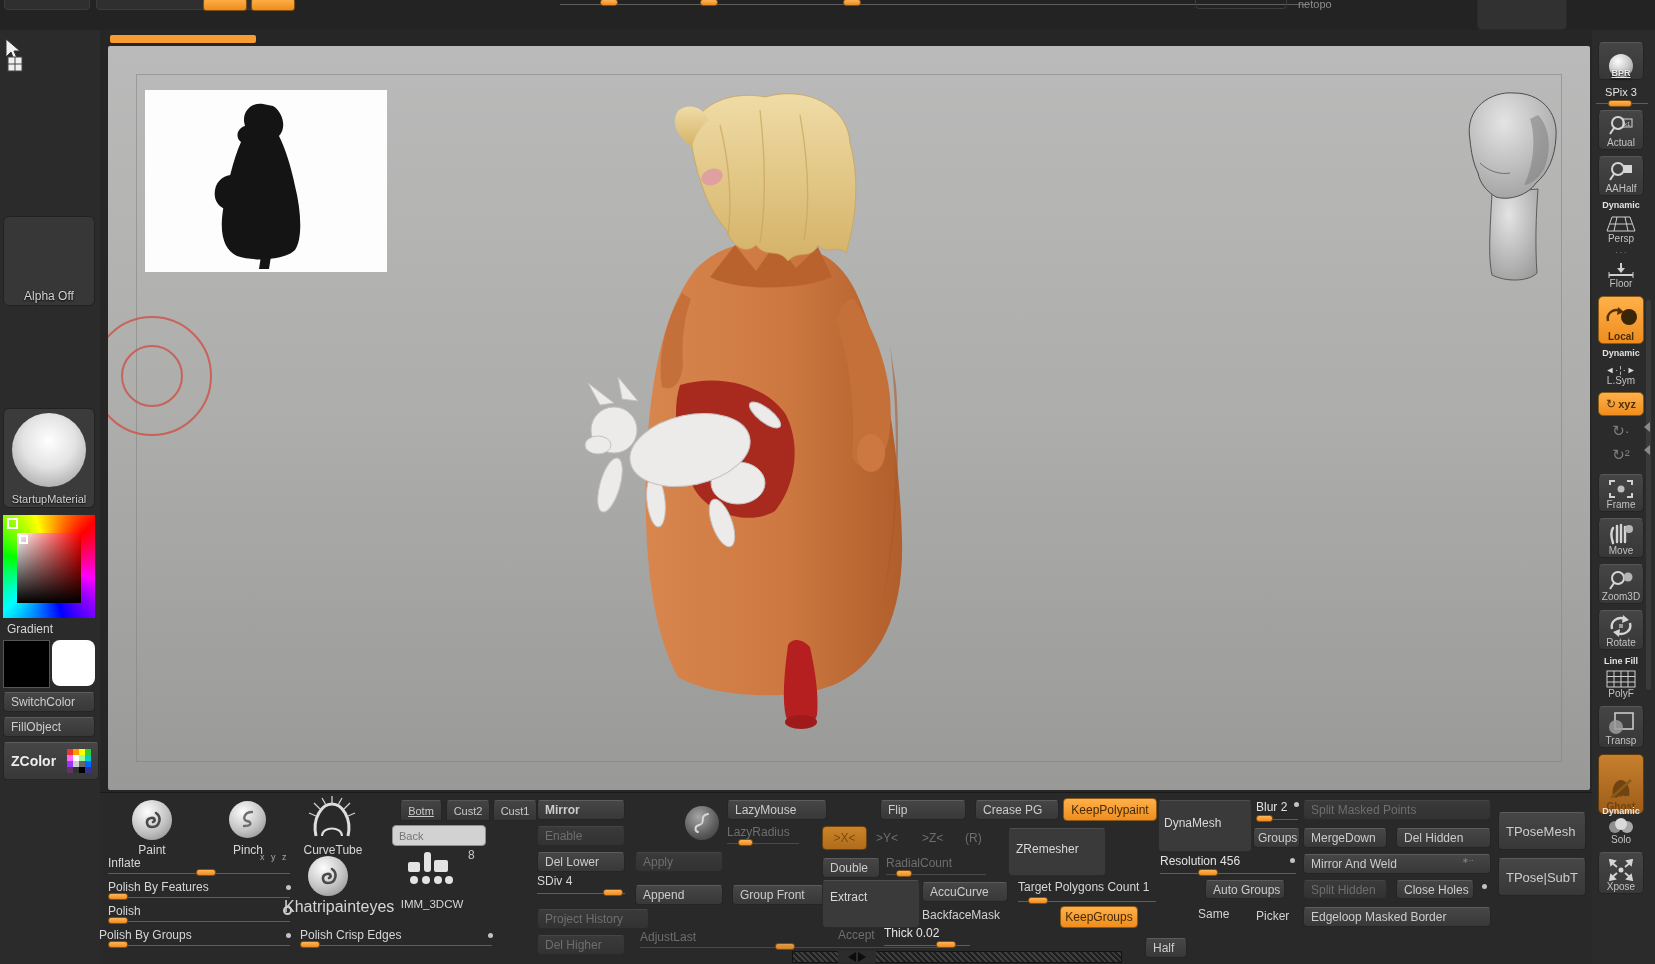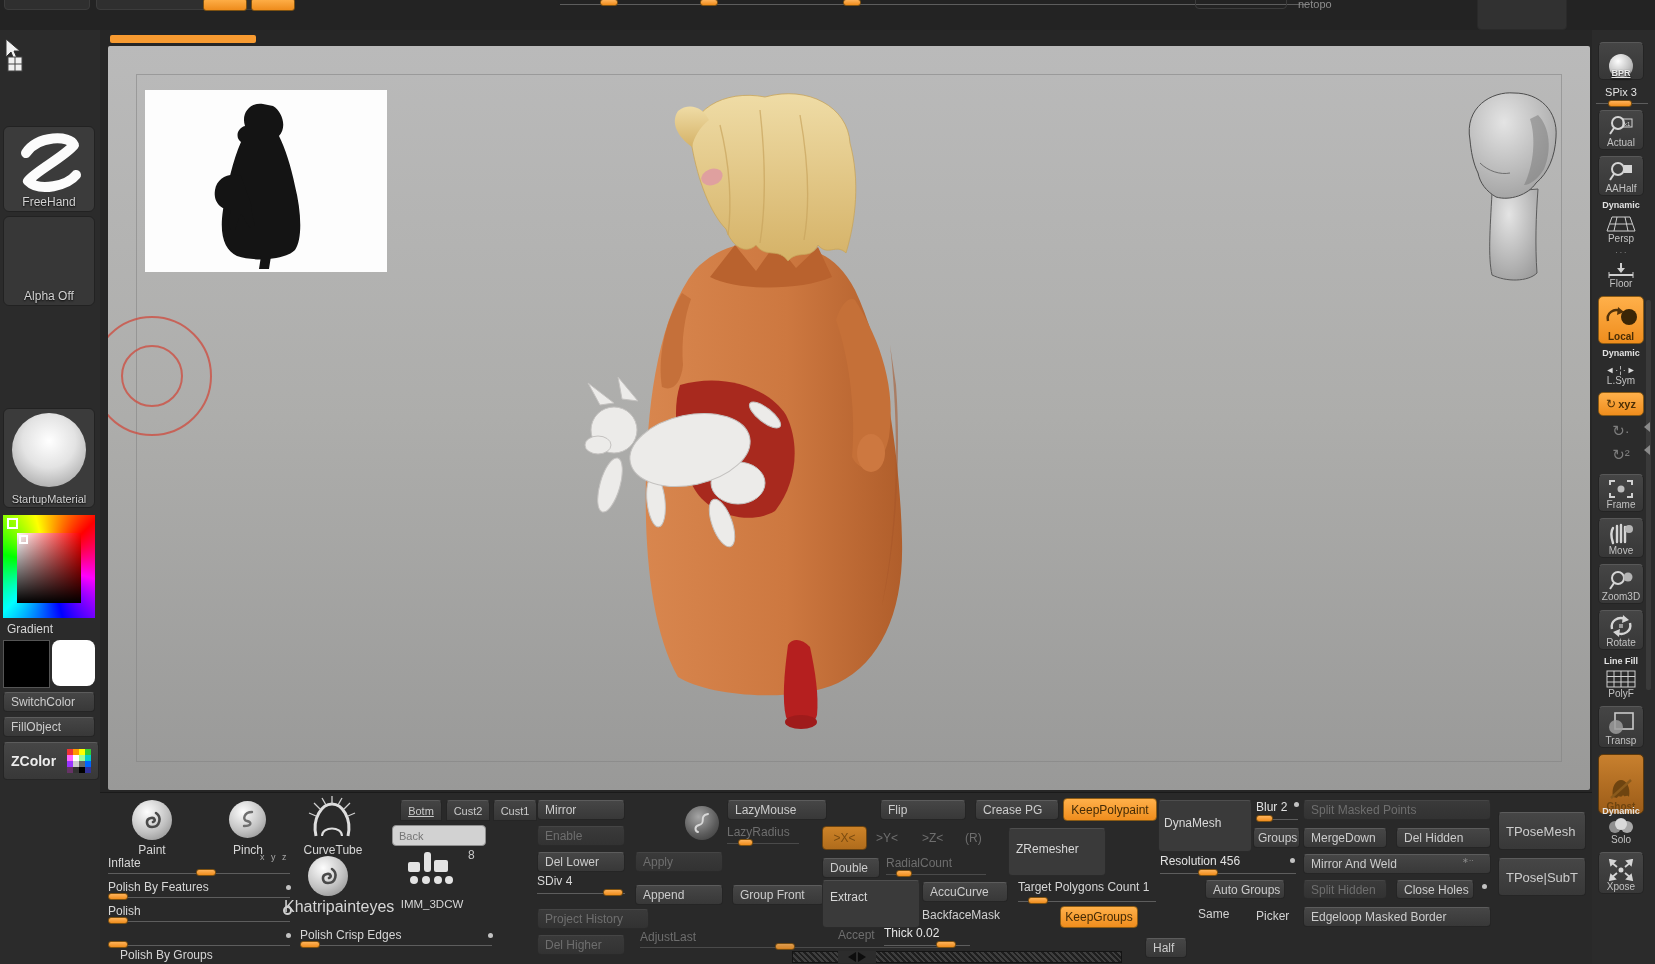--- a/index.html
+++ b/index.html
@@ -64,26 +64,20 @@
     <svg class="abs" style="left:4px;top:8px;" width="18" height="24" viewBox="0 0 18 24">
       <path d="M2,1 L2,19 L7,14 L10,22 L13,20 L10,13 L16,13 Z" fill="#f2f2f2" stroke="#333" stroke-width="1"></path>
     </svg>
     <svg class="abs" style="left:7px;top:26px;" width="16" height="16" viewBox="0 0 16 16">
       <rect x="1" y="1" width="14" height="14" fill="#f0f0f0" stroke="#444"></rect>
       <line x1="8" y1="1" x2="8" y2="15" stroke="#444"></line>
         <line x1="1" y1="8" x2="15" y2="8" stroke="#444"></line>
     </svg>
 
 
-    <div class="tile" style="top:96px;height:86px;background:#3b3b3b;">
-      <svg class="abs" style="left:8px;top:4px;" width="76" height="64" viewBox="0 0 76 64">
-        <path d="M14,22 C26,4 58,4 62,14 C52,26 24,40 16,50 C28,62 56,54 64,44" fill="none" stroke="#fcfcfc" stroke-width="10" stroke-linecap="round" stroke-linejoin="round"></path>
-      </svg>
-      <div class="tlab">FreeHand</div>
-    </div>
 
     <div class="tile" style="top:186px;height:90px;background:#373737;">
       <div class="tlab">Alpha Off</div>
     </div>
 
 
     <div class="tile" style="top:378px;height:100px;background:#3b3b3b;">
       <div class="abs" style="left:8px;top:4px;width:74px;height:74px;border-radius:50%;background:radial-gradient(circle at 50% 38%, #ffffff, #e3e3e3 45%, #a9a9a9 85%, #8f8f8f);"></div>
       <div class="tlab" style="font-size:11px;">StartupMaterial</div>
     </div>
@@ -447,31 +441,31 @@
   <div class="lab" style="left:108px;top:880px;">Polish By Features</div>
   <div class="dot" style="left:286px;top:885px;"></div>
   <div class="sl" style="left:108px;top:897px;width:182px;"></div>
   <div class="sh" style="left:108px;top:893px;"></div>
 
   <div class="lab" style="left:108px;top:904px;">Polish</div>
   <div class="ring" style="left:283px;top:906px;"></div>
   <div class="sl" style="left:108px;top:921px;width:182px;"></div>
   <div class="sh" style="left:108px;top:917px;"></div>
 
-  <div class="lab" style="left:120px;top:928px;margin-top:20px;">Polish By Groups</div>
+  <div class="lab" style="left:99px;top:928px;">Polish By Groups</div>
   <div class="dot" style="left:286px;top:933px;"></div>
   <div class="sl" style="left:108px;top:945px;width:182px;"></div>
   <div class="sh" style="left:108px;top:941px;"></div>
 
   <div class="lab" style="left:300px;top:928px;">Polish Crisp Edges</div>
   <div class="dot" style="left:488px;top:933px;"></div>
   <div class="sl" style="left:300px;top:945px;width:192px;"></div>
   <div class="sh" style="left:300px;top:941px;"></div>
 
-  <div class="b" style="left:537px;top:800px;width:88px;height:20px;">
+  <div class="b" style="left:537px;top:800px;width:88px;height:20px;font-weight:bold;">
     <span>Mirror</span>
     </div>
   <div class="b bd" style="left:537px;top:826px;width:88px;height:20px;">
     <span>Enable</span>
     </div>
   <div class="b" style="left:537px;top:852px;width:88px;height:20px;">
     <span>Del Lower</span>
     </div>
   <div class="b bd" style="left:635px;top:852px;width:88px;height:20px;">
     <span>Apply</span>

